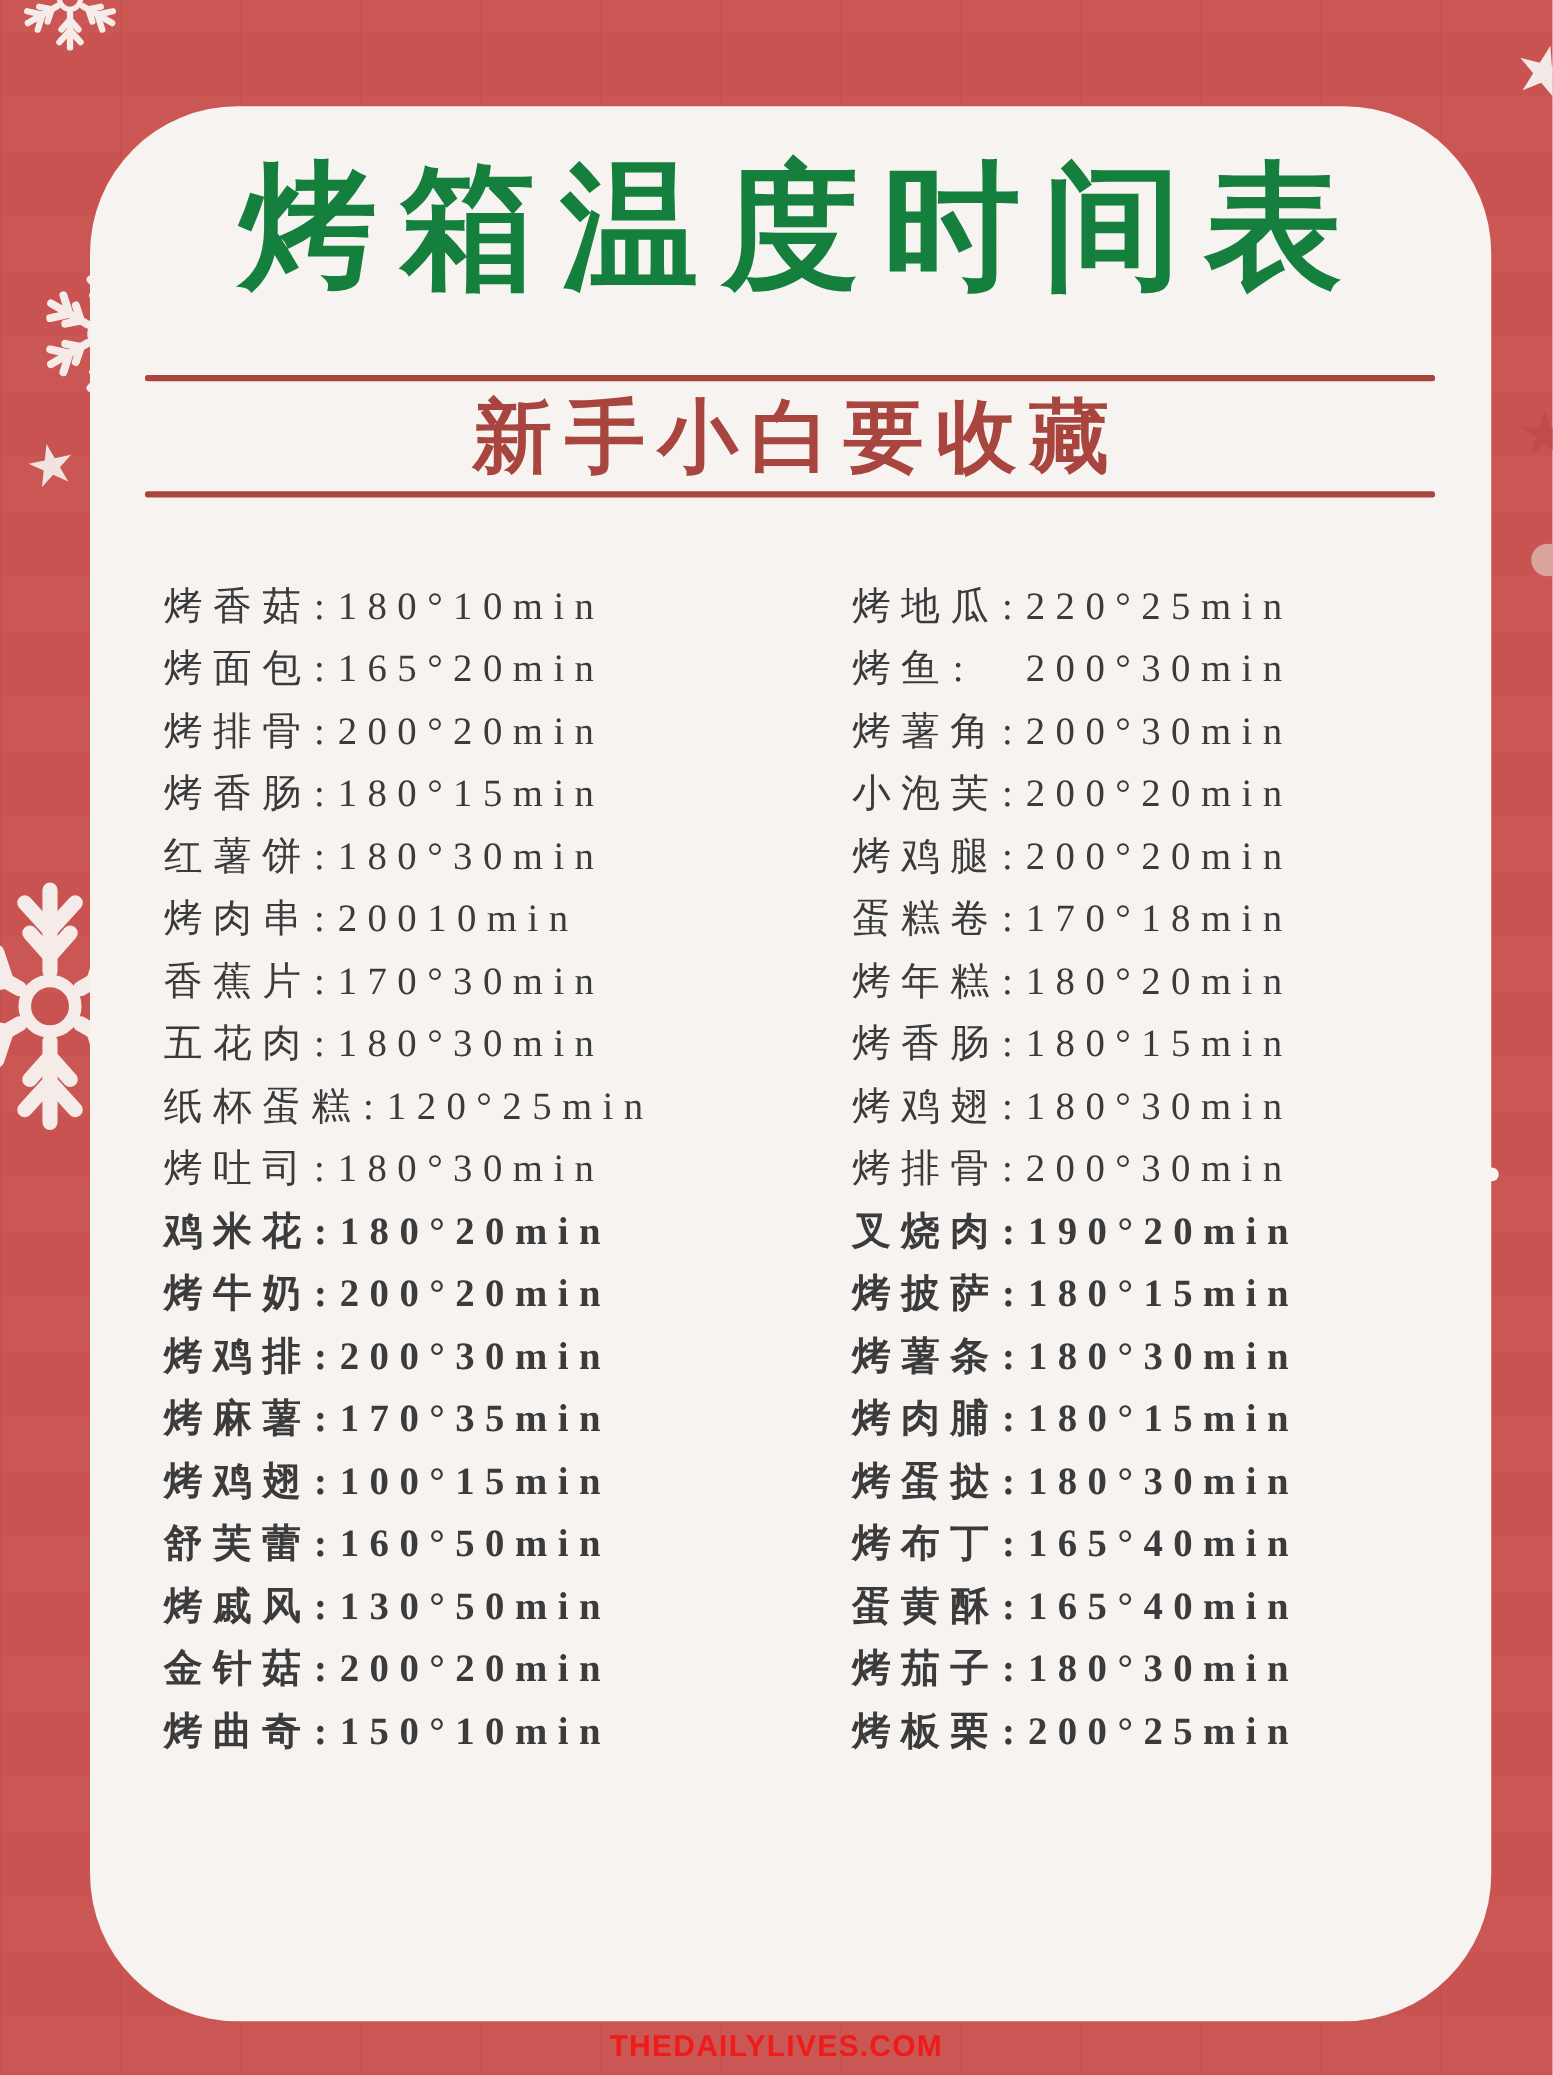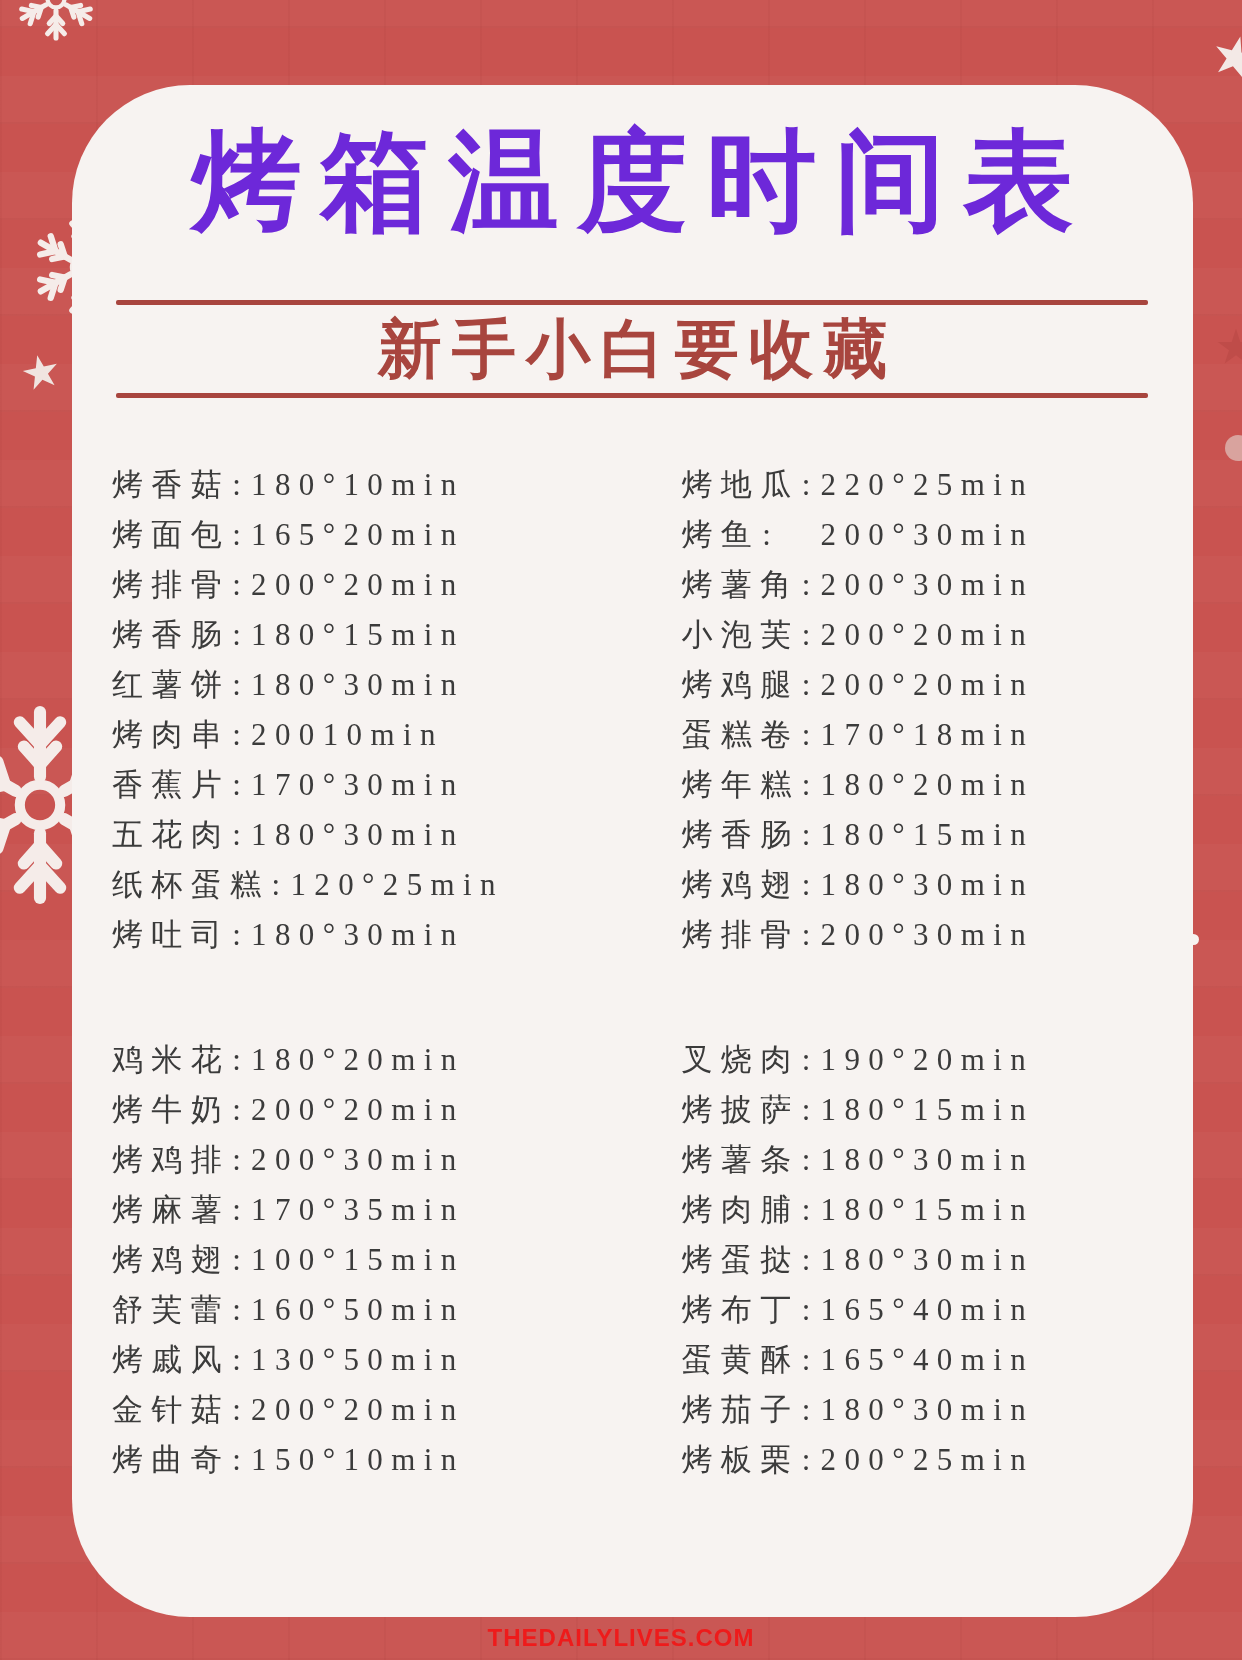--- a/index.html
+++ b/index.html
@@ -13,37 +13,37 @@
     font-family:"Liberation Serif","DejaVu Serif",serif;
   }
   .deco{position:absolute;z-index:1;}
   .card{
     position:absolute;z-index:2;
     left:72px;top:85px;width:1121px;height:1532px;
     background:#f7f3f1;border-radius:118px;
   }
   .title{
     position:absolute;top:18px;left:0;right:0;text-align:center;
-    font-size:110px;line-height:1.45;font-weight:900;color:#6d28d9;
+    font-size:110px;line-height:1.45;font-weight:900;color:#15803d;
     letter-spacing:.17em;padding-left:.17em;
   }
   .rule{
     position:absolute;left:44px;width:1032px;height:5px;background:#a8453e;border-radius:2px;
   }
   .rule1{top:215px;}
   .rule2{top:308px;}
   .subtitle{
     position:absolute;top:226px;left:0;right:0;text-align:center;
     font-size:64px;line-height:78px;font-weight:900;color:#a8453e;
     letter-spacing:.16em;padding-left:.16em;
   }
   .table-area{position:absolute;top:375px;left:0;right:0;}
   .group{display:flex;}
-  .group2{margin-top:75px;}
-  .col{width:50%;box-sizing:border-box;padding-left:40px;}
+  .group2{font-weight:bold;}
+  .col{width:50%;box-sizing:border-box;padding-left:59px;}
   .col-right{padding-left:49px;}
   .item{
     font-size:31px;line-height:50px;color:#3b3b3b;
     letter-spacing:.27em;white-space:nowrap;
   }
   .item .colon{margin:0 2px;}
   .footer{
     position:absolute;z-index:2;left:0;right:0;top:1618px;height:40px;
     text-align:center;font-family:"Liberation Sans","DejaVu Sans",sans-serif;
     font-weight:bold;font-size:24px;line-height:40px;color:#ee1b1b;letter-spacing:1px;

